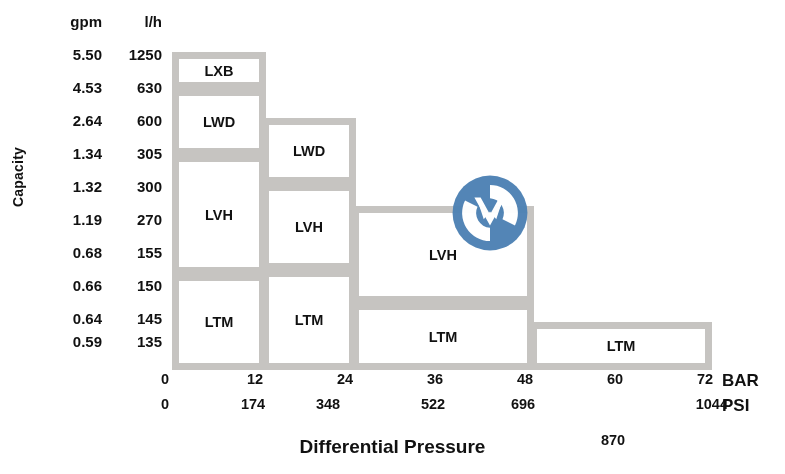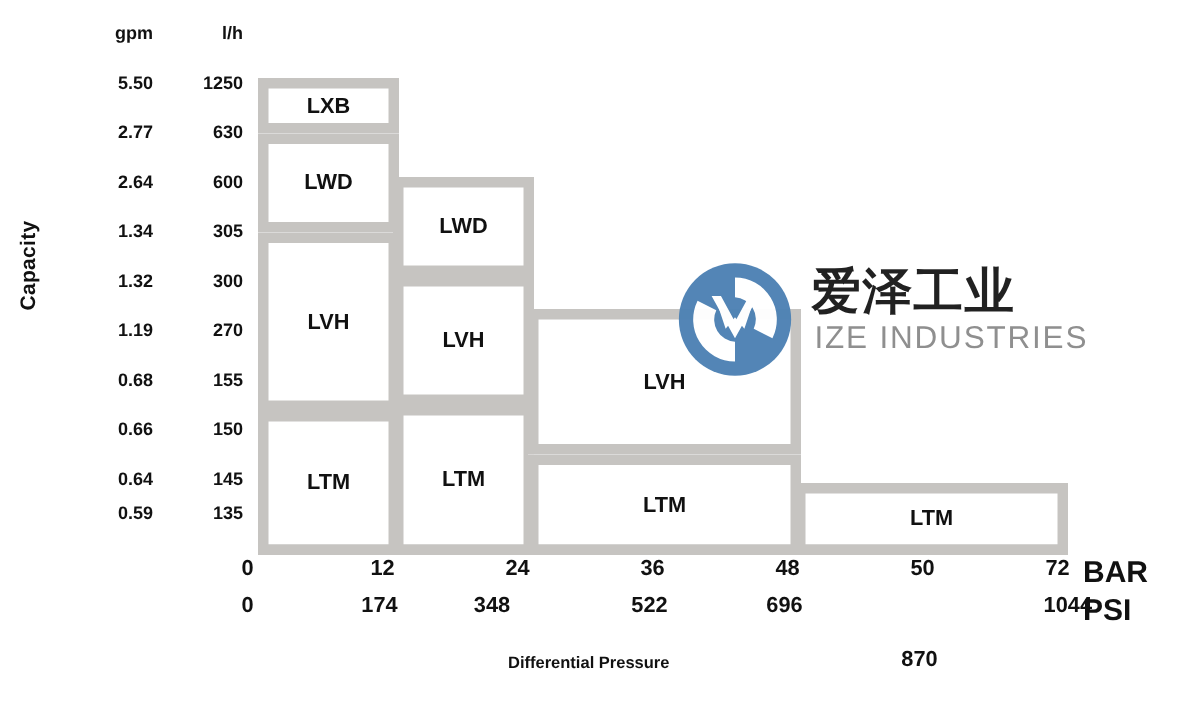--- a/index.html
+++ b/index.html
@@ -22,21 +22,21 @@
     transform-origin:center center;
     font-size:14px;font-weight:bold;
     text-align:center;
     letter-spacing:0.2px;
   }
 
   
   .cap-table{position:absolute;left:58px;top:12px;width:105px;}
   .cap-row{
     position:absolute;left:0;width:105px;height:20px;
-    font-size:12px;font-weight:bold;line-height:20px;
+    font-size:15px;font-weight:bold;line-height:20px;
   }
   .cap-gpm{position:absolute;left:0;width:44px;text-align:right;}
   .cap-lh{position:absolute;left:52px;width:52px;text-align:right;}
 
   
   .plot{position:absolute;left:0;top:0;width:785px;height:394px;padding-left:39px;}
 
   .bar-box{
     position:absolute;
     box-sizing:border-box;
@@ -59,29 +59,29 @@
 
   
   .x-ticks{position:absolute;left:0;width:785px;}
   .x-tick{
     position:absolute;
     font-size:14.5px;font-weight:bold;
     text-align:center;width:60px;
   }
   .x-unit{
     position:absolute;
-    font-size:20px;font-weight:bold;
+    font-size:17px;font-weight:bold;
     width:60px;text-align:left;
   }
 
   .x-axis-title{
     position:absolute;
     left:0;top:436px;width:785px;
     text-align:center;
-    font-size:11px;font-weight:bold;
+    font-size:19px;font-weight:bold;
   }
 
   
   .watermark{
     position:absolute;
     left:444px;top:166px;
     width:250px;height:95px;
     pointer-events:none;
     opacity:0.97;
   }
@@ -114,21 +114,21 @@
     <div class="cap-row" style="top:0px;">
       <span class="cap-gpm">gpm</span>
       <span class="cap-lh">l/h</span>
     </div>
 
     <div class="cap-row" style="top:33px;">
       <span class="cap-gpm">5.50</span>
       <span class="cap-lh">1250</span>
     </div>
     <div class="cap-row" style="top:66px;">
-      <span class="cap-gpm">2.77</span>
+      <span class="cap-gpm">4.53</span>
       <span class="cap-lh">630</span>
     </div>
     <div class="cap-row" style="top:99px;">
       <span class="cap-gpm">2.64</span>
       <span class="cap-lh">600</span>
     </div>
     <div class="cap-row" style="top:132px;">
       <span class="cap-gpm">1.34</span>
       <span class="cap-lh">305</span>
     </div>
@@ -197,33 +197,31 @@
   </div>
 
   <div class="watermark">
     <svg class="wm-logo" viewBox="0 0 100 100">
       <circle cx="50" cy="50" r="48" fill="#4e82b4"></circle>
       <path d="M50 14 A36 36 0 0 1 82 66 L66 58 A19 19 0 0 0 50 31 Z" fill="#ffffff"></path>
       <path d="M50 86 A36 36 0 0 1 18 34 L34 42 A19 19 0 0 0 50 69 Z" fill="#ffffff"></path>
       <path d="M34 34 L50 62 L66 34 L58 58 L50 48 L42 58 Z" fill="#ffffff"></path>
       <path d="M30 30 L50 66 L70 30 L62 30 L50 52 L38 30 Z" fill="#ffffff"></path>
     </svg>
-    <div class="wm-cn">爱泽工业</div>
-    <div class="wm-en">IZE INDUSTRIES</div>
   </div>
 
   <div class="axis-line" style="left:172px;top:363px;width:540px;height:7px;"></div>
 
   <div class="x-ticks" style="top:371px;">
     <div class="x-tick" style="left:135px;">0</div>
     <div class="x-tick" style="left:225px;">12</div>
     <div class="x-tick" style="left:315px;">24</div>
     <div class="x-tick" style="left:405px;">36</div>
     <div class="x-tick" style="left:495px;">48</div>
-    <div class="x-tick" style="left:585px;">50</div>
+    <div class="x-tick" style="left:585px;">60</div>
     <div class="x-tick" style="left:675px;">72</div>
     <div class="x-unit" style="left:722px;">BAR</div>
   </div>
 
   <div class="x-ticks" style="top:396px;">
     <div class="x-tick" style="left:135px;">0</div>
     <div class="x-tick" style="left:223px;">174</div>
     <div class="x-tick" style="left:298px;">348</div>
     <div class="x-tick" style="left:403px;">522</div>
     <div class="x-tick" style="left:493px;">696</div>

